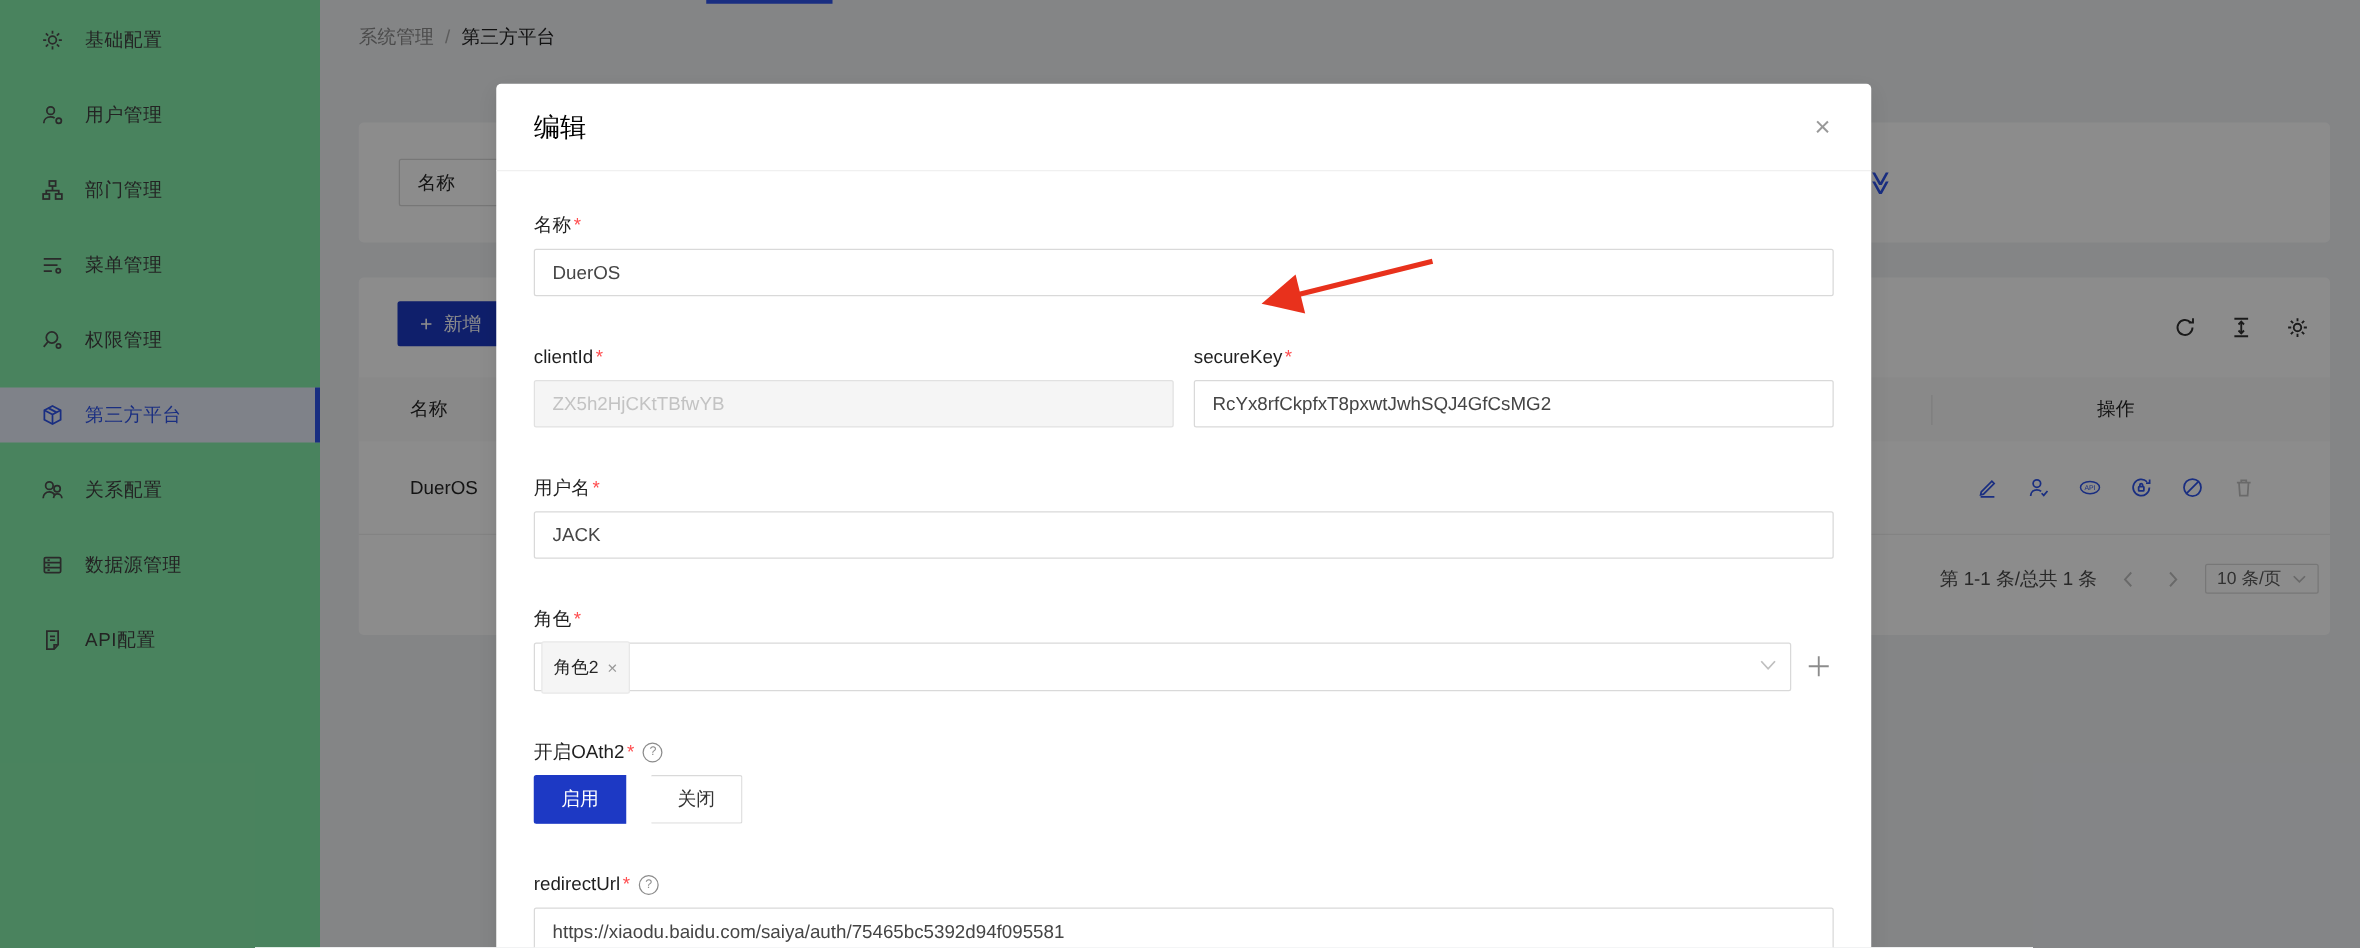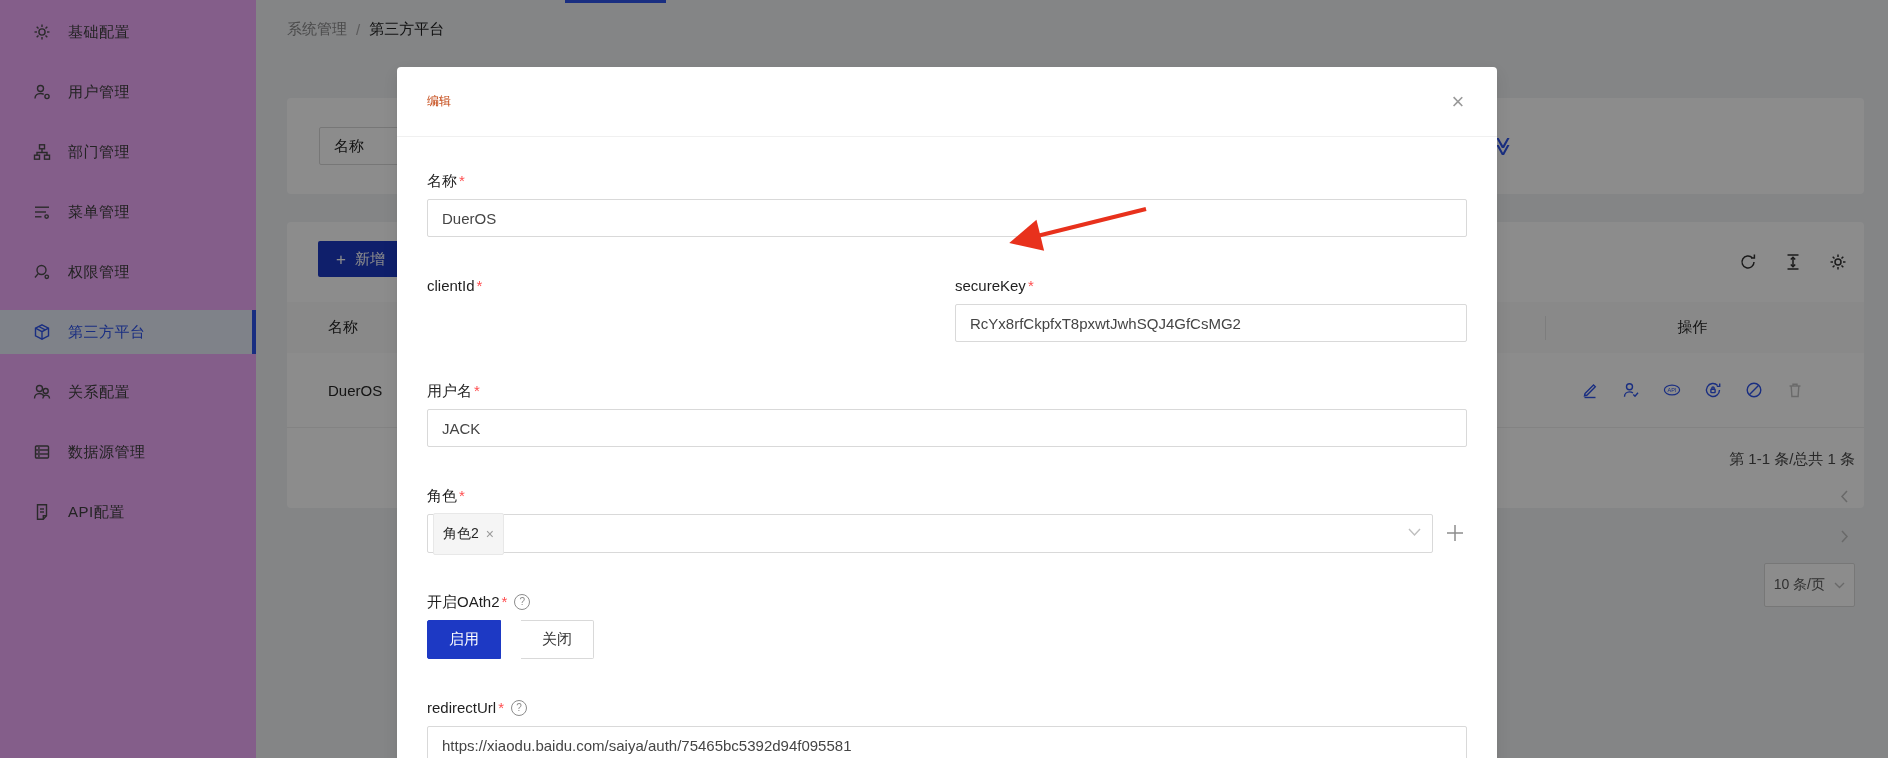--- a/index.html
+++ b/index.html
@@ -4,21 +4,21 @@
 <style>
   * { margin:0; padding:0; box-sizing:border-box; }
   html,body { width:1888px; height:758px; overflow:hidden; }
   body { font-family:"Liberation Sans","DejaVu Sans",sans-serif; font-size:15px; color:#262626; }
   .stage { position:relative; width:1888px; height:758px; background:#f0f2f5; overflow:hidden; }
 
   
   .tab-underline { position:absolute; left:565px; top:0; width:101px; height:3px; background:#2f54eb; }
 
   
-  .sidebar { position:absolute; left:0; top:0; width:256px; height:758px; background:#f0abfc; z-index:1; }
+  .sidebar { position:absolute; left:0; top:0; width:256px; height:758px; background:#86efac; z-index:1; }
   .menu { padding-top:2px; }
   .menu-item { height:60px; padding:8px 0; cursor:pointer; }
   .menu-item .inner { position:relative; height:44px; display:flex; align-items:center; gap:17px; padding-left:33px; color:#404040; }
   .menu-item .inner .mi-label { font-size:15px; letter-spacing:.5px; }
   .menu-item svg { stroke:#4d4d4d; }
   .menu-item.selected .inner { background:#e8edfa; color:#2f54eb; }
   .menu-item.selected svg { stroke:#2f54eb; }
   .menu-item.selected .inner::after { content:""; position:absolute; right:0; top:0; width:4px; height:44px; background:#2f54eb; }
 
   
@@ -42,30 +42,30 @@
   .thead { position:absolute; left:0; top:80px; width:1577px; height:51px; background:#fafafa; display:flex; align-items:center; }
   .th-name { padding-left:41px; width:1258px; color:#262626; }
   .th-actions { width:295px; text-align:center; color:#262626; position:relative; }
   .th-actions::before { content:""; position:absolute; left:0; top:50%; transform:translateY(-50%); width:1px; height:24px; background:#e4e4e4; }
   .trow { position:absolute; left:0; top:131px; width:1577px; height:75px; display:flex; align-items:center; border-bottom:1px solid #efefef; }
   .td-name { padding-left:41px; width:1258px; color:#262626; }
   .td-actions { width:295px; display:flex; justify-content:center; gap:23px; align-items:center; }
   .action-ic { width:18px; height:18px; cursor:pointer; color:#2f54eb; }
   .action-ic.gray { color:#c1c1c1; }
 
-  .pagination { position:absolute; right:9px; top:228px; display:flex; align-items:flex-end; gap:14px; color:#4a4a4a; font-size:15px;flex-direction:column; }
+  .pagination { position:absolute; right:9px; top:228px; display:flex; align-items:center; gap:14px; color:#4a4a4a; font-size:15px; }
   .pg-nav { width:22px; height:26px; display:flex; align-items:center; justify-content:center; color:#bfbfbf; cursor:pointer; }
-  .pg-size { height:44px; border:1px solid #d9d9d9; border-radius:2px; background:#fff; display:flex; align-items:center; gap:9px; padding:0 9px; font-size:14px; color:#595959; cursor:pointer; }
+  .pg-size { height:24px; border:1px solid #d9d9d9; border-radius:2px; background:#fff; display:flex; align-items:center; gap:9px; padding:0 9px; font-size:14px; color:#595959; cursor:pointer; }
   .pg-size .sel-chev { color:#bfbfbf; font-size:11px; }
 
   
   .overlay { position:absolute; inset:0; background:rgba(0,0,0,0.45); z-index:10; }
   .modal { position:absolute; left:397px; top:67px; width:1100px; height:720px; background:#fff; border-radius:4px 4px 0 0; z-index:20; box-shadow:0 3px 6px -4px rgba(0,0,0,.12),0 6px 16px rgba(0,0,0,.08); }
   .modal-header { position:relative; height:70px; border-bottom:1px solid #f0f0f0; display:flex; align-items:center; padding:0 30px; }
-  .modal-title { font-size:12px; color:#c2410c; }
+  .modal-title { font-size:21px; color:#000000; }
   .modal-close { position:absolute; right:22px; top:18px; width:34px; height:34px; border:none; background:none; font-size:22px; color:#999; cursor:pointer; line-height:1; }
   .modal-body { padding:33px 30px 20px 30px; }
   .f-row { margin-bottom:38px; }
   .f-label { display:flex; align-items:center; font-size:15px; color:#1f1f1f; margin-bottom:7px; line-height:22px; }
   .req { color:#ff4d4f; margin-left:2px; }
   .help-ic { margin-left:7px; width:16px; height:16px; border:1px solid #8c8c8c; border-radius:50%; color:#8c8c8c; font-size:10px; display:inline-flex; align-items:center; justify-content:center; cursor:pointer; }
   .t-input { width:100%; height:38px; border:1px solid #d9d9d9; border-radius:2px; padding:0 14px; font-size:15px; color:#454545; font-family:inherit; background:#fff; outline:none; }
   .t-input:disabled { background:#f5f5f5; color:#c3c3c3; border-color:#e1e1e1; }
   .two-col { display:flex; gap:16px; }
   .two-col .col { width:512px; }
@@ -333,20 +333,21 @@
         </div>
         <input class="t-input" type="text" value="DuerOS" style="">
       </div>
 
       <div class="f-row two-col">
         <div class="col">
           <div class="f-label">
             <span>clientId</span>
               <span class="req">*</span>
           </div>
+          <input class="t-input" type="text" disabled="" value="ZX5h2HjCKtTBfwYB" style="">
         </div>
         <div class="col">
           <div class="f-label">
             <span>secureKey</span>
               <span class="req">*</span>
           </div>
           <input class="t-input" type="text" value="RcYx8rfCkpfxT8pxwtJwhSQJ4GfCsMG2" style="">
         </div>
       </div>
 

